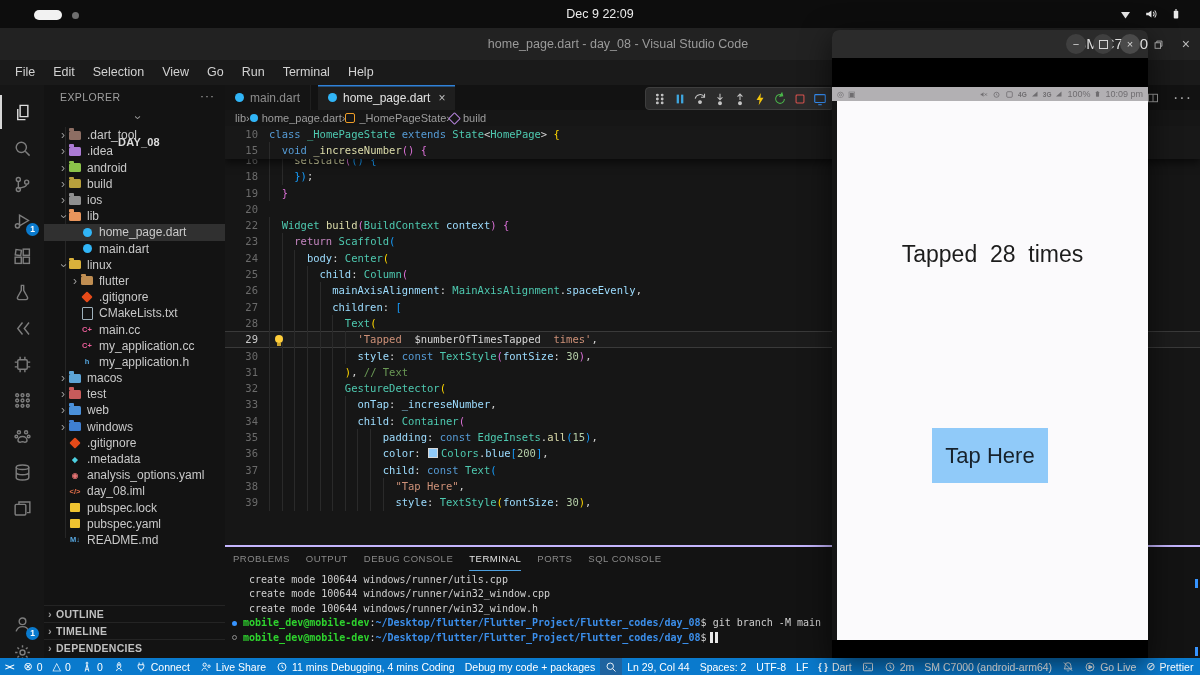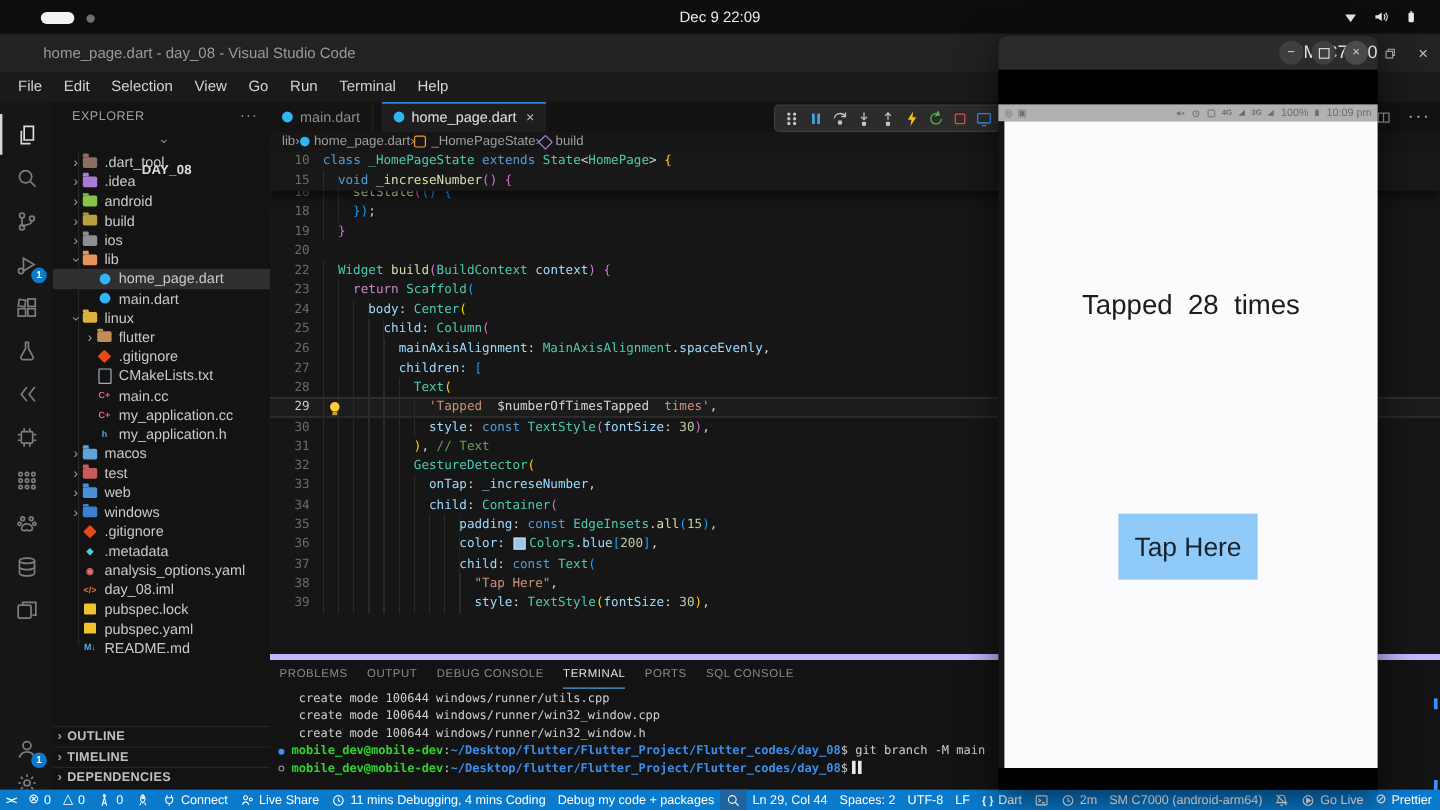--- a/index.html
+++ b/index.html
@@ -13,21 +13,21 @@
 
   
   #topbar{left:0;top:0;width:1200px;height:28px;background:#0d0d0d;color:#e6e6e6;}
   #topbar .pill{position:absolute;left:34px;top:10px;width:28px;height:10px;border-radius:5px;background:#f2f2f2;}
   #topbar .dot{position:absolute;left:72px;top:12px;width:7px;height:7px;border-radius:50%;background:#6f6f6f;}
   #topbar .clock{position:absolute;left:0;right:0;top:0;height:28px;line-height:28px;text-align:center;font-size:12.5px;color:#ececec;}
   #topbar .sysicons{position:absolute;right:18px;top:0;height:28px;display:flex;align-items:center;gap:12px;color:#e8e8e8;}
 
   
   #titlebar{left:0;top:28px;width:1200px;height:32px;background:#222222;}
-  #titlebar .ttl{position:absolute;left:0;right:0;top:0;height:32px;line-height:32px;font-size:12.5px;color:#9a9a9a;margin-left:36px;}
+  #titlebar .ttl{position:absolute;left:0;right:0;top:0;height:32px;line-height:32px;text-align:center;font-size:12.5px;color:#9a9a9a;margin-left:36px;}
   #titlebar .controls{position:absolute;right:10px;top:0;height:32px;display:flex;gap:18px;align-items:center;color:#bdbdbd;}
   #menubar{left:0;top:60px;width:1200px;height:25px;background:#1a1a1a;display:flex;align-items:center;padding-left:6px;box-sizing:border-box;}
   #menubar .mi{padding:0 9px;font-size:12.5px;color:#d2d2d2;line-height:25px;}
 
   
   #activitybar{left:0;top:85px;width:44px;height:573px;background:#161616;}
   .act{position:absolute;left:0;width:44px;height:34px;display:flex;align-items:center;justify-content:center;color:#7d7d7d;}
   .act.active{color:#dcdcdc;box-shadow:inset 2px 0 0 #d7d7d7;}
   .act .badge{position:absolute;right:5px;bottom:1px;min-width:13px;height:13px;border-radius:8px;background:#0a7acd;color:#fff;
     font-size:8.5px;line-height:13px;text-align:center;font-weight:bold;}
@@ -88,21 +88,21 @@
   .bulb{position:absolute;left:50px;top:3.5px;width:8px;height:8px;border-radius:50%;background:#ffce3a;}
   .bulb:after{content:"";position:absolute;left:2px;top:8px;width:4px;height:3px;background:#c9a22e;}
   .swatch{display:inline-block;width:8px;height:8px;background:#90caf9;border:1px solid #d7d7d7;margin:0 3px 0 1px;}
   #sticky{position:absolute;left:0;top:0;right:0;background:#181818;box-shadow:0 4px 8px rgba(0,0,0,.55);z-index:3;}
   #rows{position:absolute;left:0;top:26px;right:0;z-index:1;}
   .c-k{color:#569cd6}.c-t{color:#4ec9b0}.c-f{color:#dcdcaa}.c-v{color:#9cdcfe}.c-s{color:#ce9178}
   .c-n{color:#b5cea8}.c-m{color:#6a9955}.c-c{color:#c586c1}.c-p{color:#d4d4d4}.c-w{color:#d6d6d6}
   .c-b1{color:#ffd700}.c-b2{color:#da70d6}.c-b3{color:#179fff}
 
   
-  #panel{left:225px;top:545px;width:975px;height:113px;background:#131313;border-top:5px solid #c4b5fd;box-sizing:border-box;}
+  #panel{left:225px;top:545px;width:975px;height:113px;background:#131313;border-top:2px solid #c4b5fd;box-sizing:border-box;}
   #ptabs{position:absolute;left:8px;top:0;height:24px;display:flex;gap:16px;align-items:center;}
   .ptab{font-size:9.5px;letter-spacing:.5px;color:#8a8a8a;height:24px;line-height:24px;}
   .ptab.active{color:#e4e4e4;box-shadow:inset 0 -1px 0 #4da0e0;}
   #pctrl{position:absolute;right:56px;top:0;height:24px;display:flex;gap:14px;align-items:center;color:#a8a8a8;font-size:11px;}
   #term{position:absolute;left:18px;top:26px;right:40px;font:10px/14.4px "DejaVu Sans Mono",monospace;color:#cfcfcf;}
   .tline{white-space:pre;height:14.4px;}
   .tmark{position:absolute;left:-11px;width:5px;height:5px;border-radius:50%;margin-top:4.5px;}
   .tmark.filled{background:#3794ff;}
   .tmark.open{border:1px solid #8a8a8a;box-sizing:border-box;}
   .tu{color:#2ed32e;font-weight:bold}.tpth{color:#3b8eea;font-weight:bold}

